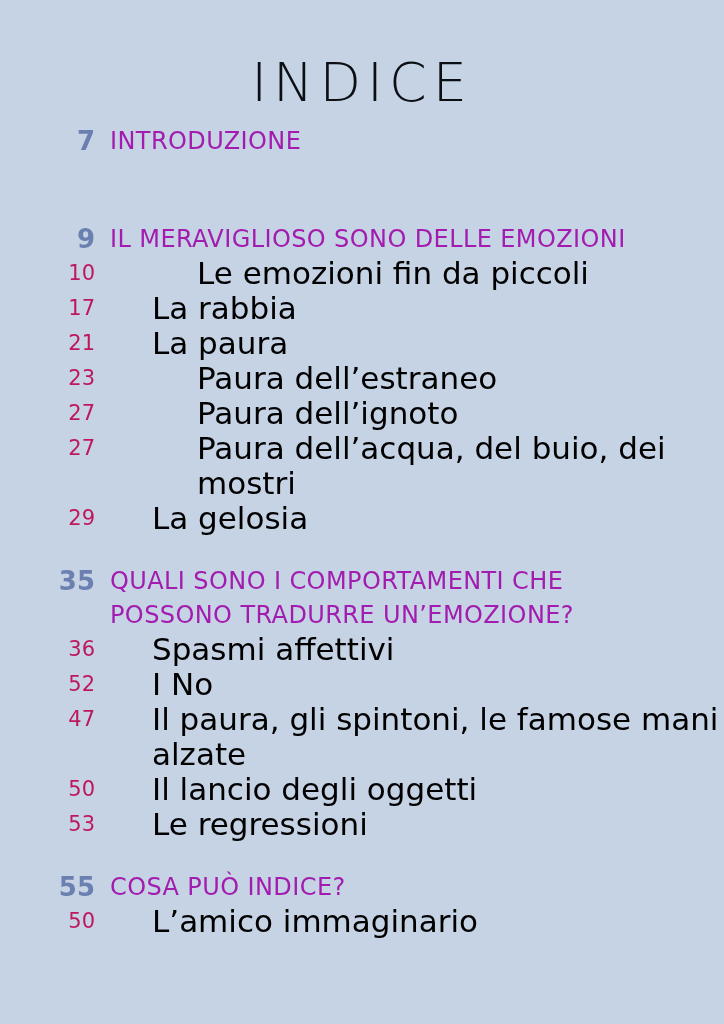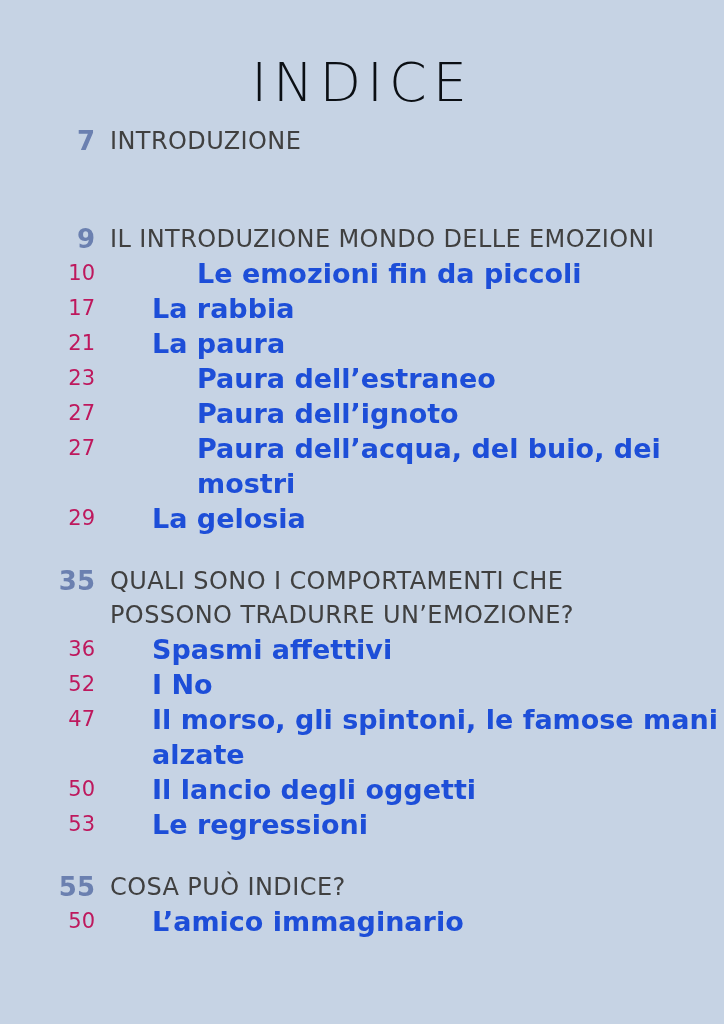--- a/index.html
+++ b/index.html
@@ -68,40 +68,40 @@
   }
 
   
   .toc-row.section .num {
     color: #6b80b0;
     font-weight: 700;
     font-size: 26px;
     line-height: 34px;
   }
   .toc-row.section .label {
-    color: #404040;
+    color: #a21caf;
     font-weight: 400;
     font-size: 24px;
     line-height: 34px;
     letter-spacing: 0.4px;
     padding-left: 15px;
     white-space: pre-line;
   }
 
   
   .toc-row.entry .num {
     color: #be185d;
     font-size: 21px;
     line-height: 35px;
   }
   .toc-row.entry .label {
-    color: #1d4ed8;
-    font-size: 27px;
+    color: #000000;
+    font-size: 31px;
     line-height: 35px;
-    font-weight: 700;
+    font-weight: 400;
   }
   .toc-row.entry.lvl1 .label { padding-left: 57px; }
   .toc-row.entry.lvl2 .label { padding-left: 102px; }
 
   
   .toc-block { width: 100%; }
   .gap-intro  { height: 64px; }
   .gap-block  { height: 28px; }
 </style>
 </head>
@@ -115,21 +115,21 @@
       <div class="toc-block">
         <div class="toc-row section">
           <div class="num">7</div>
           <div class="label">INTRODUZIONE</div>
         </div>
       </div>
       <div class="gap-intro"></div>
       <div class="toc-block">
         <div class="toc-row section">
           <div class="num">9</div>
-          <div class="label">IL INTRODUZIONE MONDO DELLE EMOZIONI</div>
+          <div class="label">IL MERAVIGLIOSO SONO DELLE EMOZIONI</div>
         </div>
         <div class="toc-row entry lvl2">
           <div class="num">10</div>
           <div class="label">Le emozioni fin da piccoli</div>
         </div>
         <div class="toc-row entry lvl1">
           <div class="num">17</div>
           <div class="label">La rabbia</div>
         </div>
         <div class="toc-row entry lvl1">
@@ -163,21 +163,21 @@
         <div class="toc-row entry lvl1">
           <div class="num">36</div>
           <div class="label">Spasmi affettivi</div>
         </div>
         <div class="toc-row entry lvl1">
           <div class="num">52</div>
           <div class="label">I No</div>
         </div>
         <div class="toc-row entry lvl1">
           <div class="num">47</div>
-          <div class="label">Il morso, gli spintoni, le famose mani alzate</div>
+          <div class="label">Il paura, gli spintoni, le famose mani alzate</div>
         </div>
         <div class="toc-row entry lvl1">
           <div class="num">50</div>
           <div class="label">Il lancio degli oggetti</div>
         </div>
         <div class="toc-row entry lvl1">
           <div class="num">53</div>
           <div class="label">Le regressioni</div>
         </div>
       </div>

